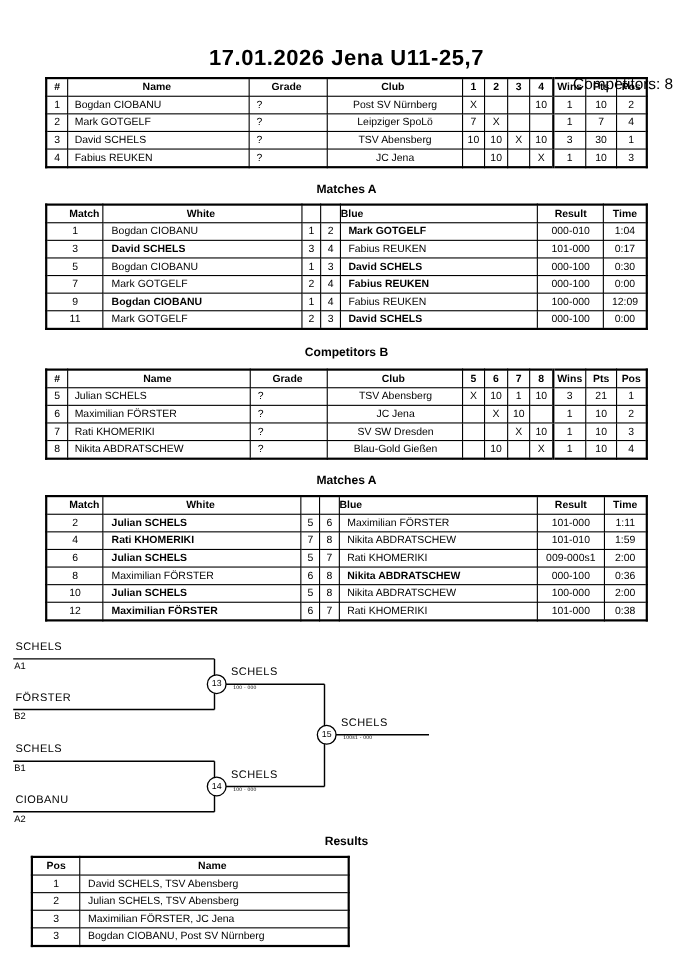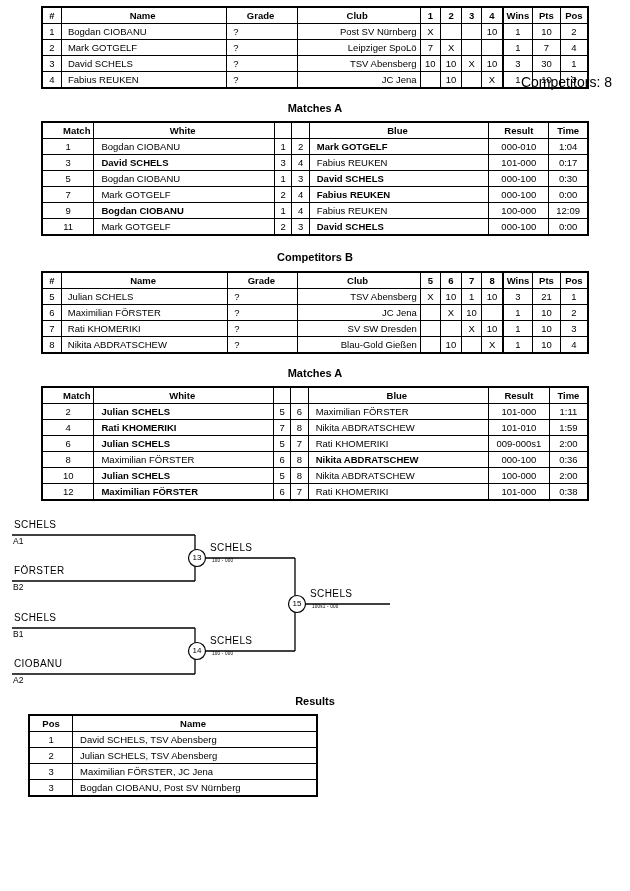--- a/index.html
+++ b/index.html
@@ -61,41 +61,41 @@
   table.framed th {
     font-weight: bold;
     text-align: center;
   }
 
   
   .tbl-competitors { width: 548px; margin: 6px auto 0 auto; }
   .tbl-competitors .c-num   { width: 20px;  text-align: center; }
   .tbl-competitors .c-name  { width: 172px; text-align: left; padding-left: 6px; }
   .tbl-competitors .c-grade { width: 74px;  text-align: left; padding-left: 6px; }
-  .tbl-competitors .c-club  { width: 126px; text-align: right; padding-left: 4px; }
+  .tbl-competitors .c-club  { width: 126px; text-align: center; padding-left: 4px; }
   .tbl-competitors .c-cell  { width: 21px;  text-align: center; }
   .tbl-competitors .c-wins  { width: 16px;  text-align: center; border-left: 2px solid #000; }
   .tbl-competitors .c-pts   { width: 28px;  text-align: center; }
   .tbl-competitors .c-pos   { width: 28px;  text-align: center; }
   .tbl-competitors th.c-name, .tbl-competitors th.c-grade, .tbl-competitors th.c-club {
     text-align: center; padding-left: 0;
   }
 
   
   .tbl-matches { width: 548px; margin: 6px auto 0 auto; }
   .tbl-matches .m-match  { width: 42px;  text-align: center; font-weight: normal; }
   .tbl-matches th.m-match { font-weight: bold; padding-left: 20px; }
   .tbl-matches .m-white  { width: 190px; text-align: left; padding-left: 7px; }
   .tbl-matches .m-sw     { width: 18px;  text-align: center; }
   .tbl-matches .m-sb     { width: 18px;  text-align: center; }
   .tbl-matches .m-blue   { width: 190px; text-align: left; padding-left: 7px; }
   .tbl-matches .m-result { width: 62px;  text-align: center; }
   .tbl-matches .m-time   { width: 40px;  text-align: center; }
   .tbl-matches th.m-white { text-align: center; padding-left: 0; }
-  .tbl-matches th.m-blue  { text-align: center; padding-left: 0; }
+  .tbl-matches th.m-blue  { padding-left: 0; }
   .winner { font-weight: bold; }
 
   
   .tbl-results { width: 290px; margin: 6px 0 0 28px; }
   .tbl-results .r-pos  { width: 44px;  text-align: center; }
   .tbl-results .r-name { width: 246px; text-align: left; padding-left: 7px; }
   .tbl-results th.r-name { text-align: center; padding-left: 0; }
 
   .title-matches { padding-top: 12px; }
   .title-competitors-b { padding-top: 14px; }
@@ -133,20 +133,21 @@
     width: 16px;
     text-align: center;
     line-height: 16px;
   }
 </style>
 </head>
 <body>
 
 <div class="page">
 
+  <h1 class="doc-title">17.01.2026  Jena   U11-25,7</h1>
   <div class="competitors-count">Competitors: 8</div>
 
   <table class="framed tbl-competitors">
     <thead>
       <tr>
         <th class="c-num">#</th>
         <th class="c-name">Name</th>
         <th class="c-grade">Grade</th>
         <th class="c-club">Club</th>
         <th class="c-cell">1</th>

